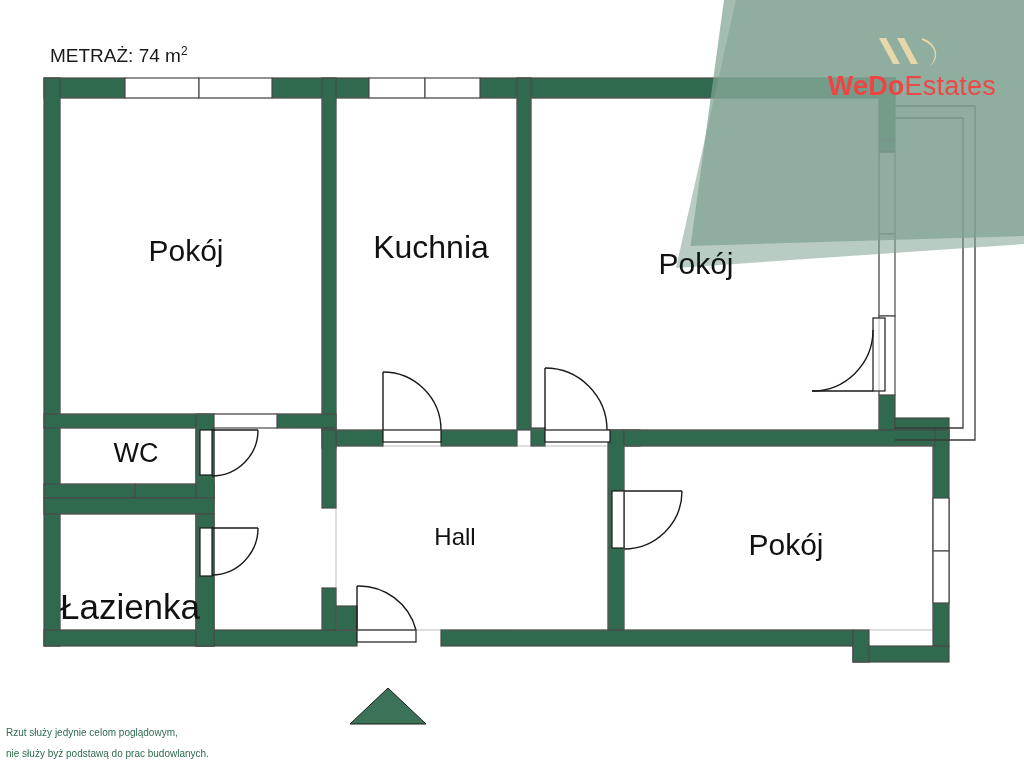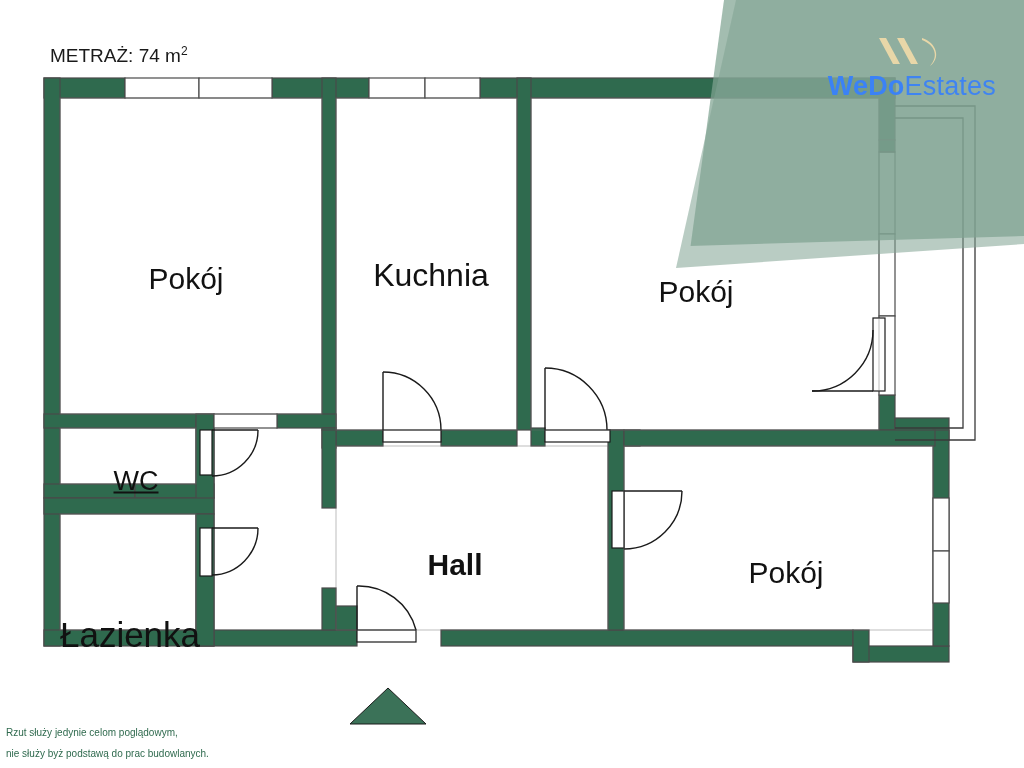--- a/index.html
+++ b/index.html
@@ -43,38 +43,37 @@
     font-family: "Liberation Sans", sans-serif;
     white-space: pre-line;
   }
   .room-label {
     position: absolute;
     color: #111111;
     font-family: "Liberation Sans", sans-serif;
     white-space: nowrap;
     transform: translate(-50%, -50%);
     pointer-events: none;
-    margin-top: 28px;
   }
   .logo-wrap {
     position: absolute;
     right: 28px;
     top: 34px;
     text-align: center;
     pointer-events: none;
   }
   .logo-mark {
     display: block;
     margin: 0 auto 1px auto;
   }
   .logo-text {
     font-size: 27px;
     letter-spacing: 0.2px;
     white-space: nowrap;
-    color: #3b82f6;
+    color: #ef4444;
   }
   .logo-text .b { font-weight: bold; }
   .logo-text .l { font-weight: normal; opacity: .95; }
   svg { display: block; }
 </style>
 </head>
 <body>
 
 <div id="plan-root">
 
@@ -228,25 +227,25 @@
     <polygon points="724,0 1024,0 1024,236 1024,236 690,246 672,72" fill="#7fa392" opacity="0.72" clip-path="url(#overlayclip)"></polygon>
     <polygon points="736,0 1024,0 1024,244 676,268" fill="#7fa392" opacity="0.55"></polygon>
   </svg>
 
   <div class="room-label" style="left:186px;top:251px;font-size:30px;">Pokój</div>
 
   <div class="room-label" style="left:431px;top:247px;font-size:32px;">Kuchnia</div>
 
   <div class="room-label" style="left:696px;top:264px;font-size:30px;">Pokój</div>
 
-  <div class="room-label" style="left:136px;top:453px;font-size:27px;text-decoration:underline;">WC</div>
+  <div class="room-label" style="left:136px;top:453px;font-size:27px;">WC</div>
 
   <div class="room-label" style="left:130px;top:607px;font-size:35px;">Łazienka</div>
 
-  <div class="room-label" style="left:455px;top:537px;font-size:30px;font-weight:bold;">Hall</div>
+  <div class="room-label" style="left:455px;top:537px;font-size:24px;">Hall</div>
 
   <div class="room-label" style="left:786px;top:545px;font-size:30px;">Pokój</div>
 
   <div class="logo-wrap">
     <svg class="logo-mark" width="74" height="36" viewBox="0 0 74 36">
       <path d="M4,4 L18,30 L25,30 L11,4 Z" fill="#e8d7a8"></path>
       <path d="M22,4 L36,30 L43,30 L29,4 Z" fill="#e8d7a8"></path>
       <path d="M47,4 C62,9 66,24 55,32 C64,22 60,11 47,6 Z" fill="#e8d7a8"></path>
     </svg>
     <div class="logo-text"><span class="b">WeDo</span><span class="l">Estates</span></div>

